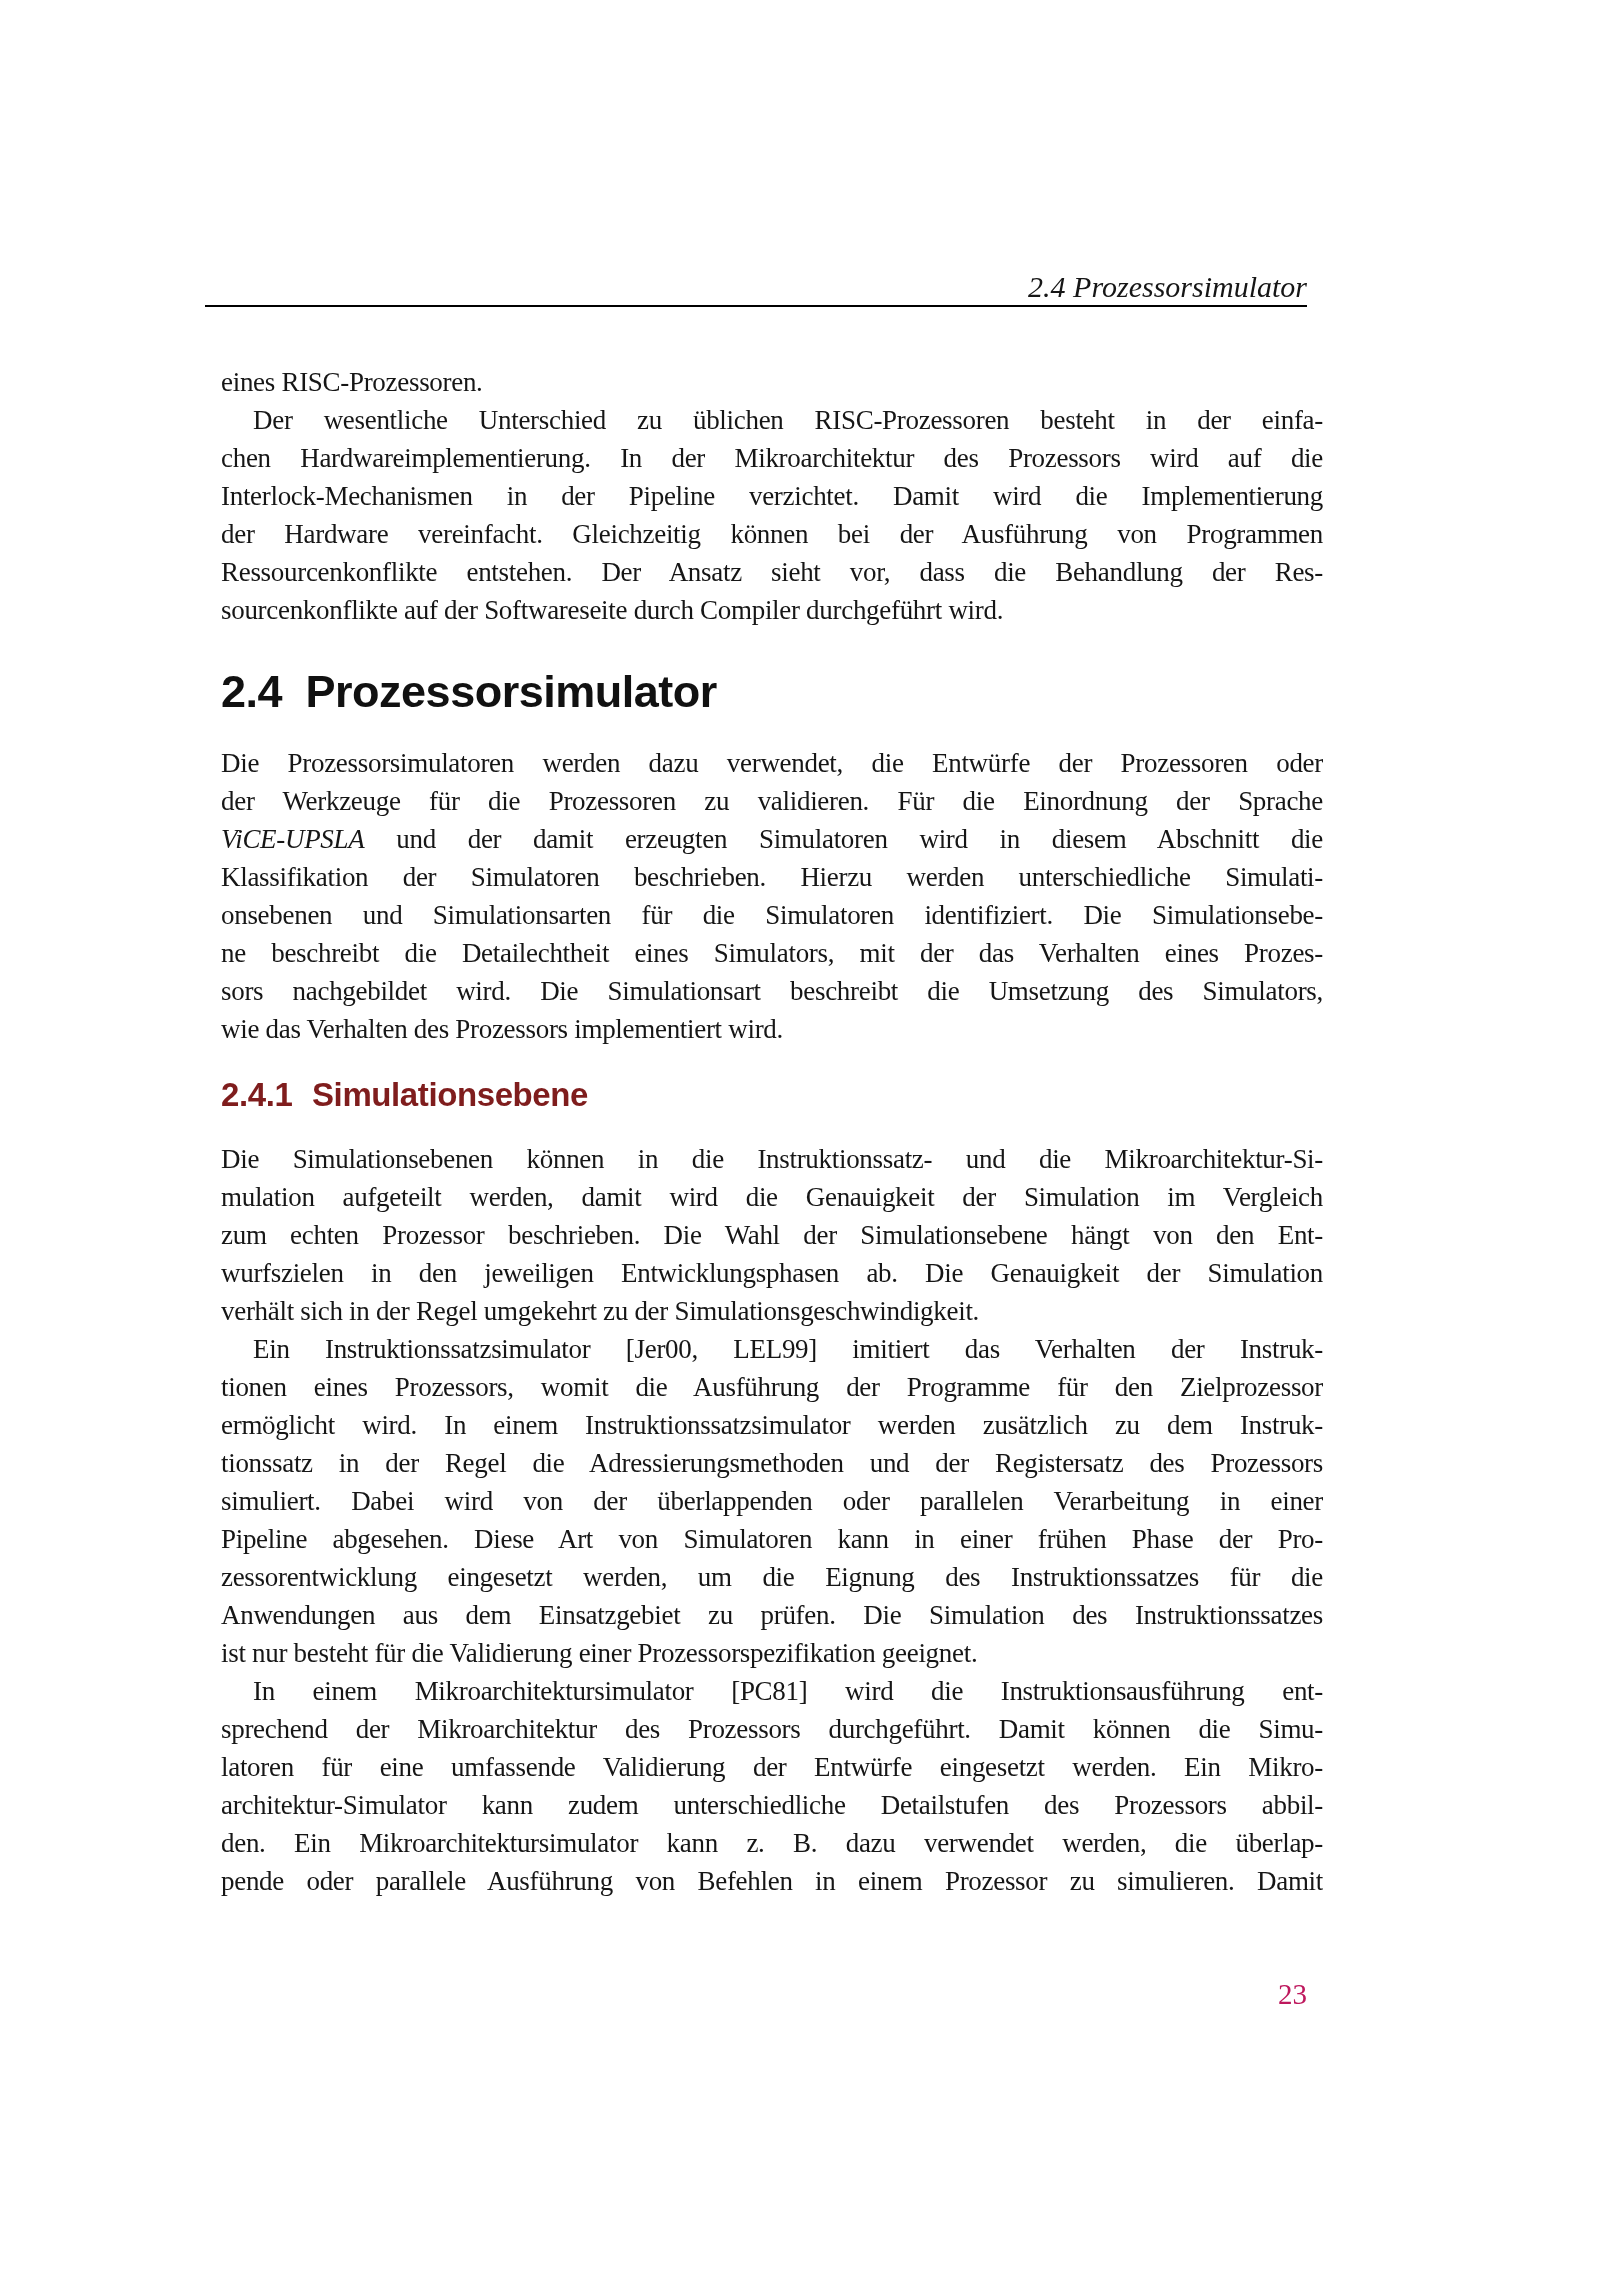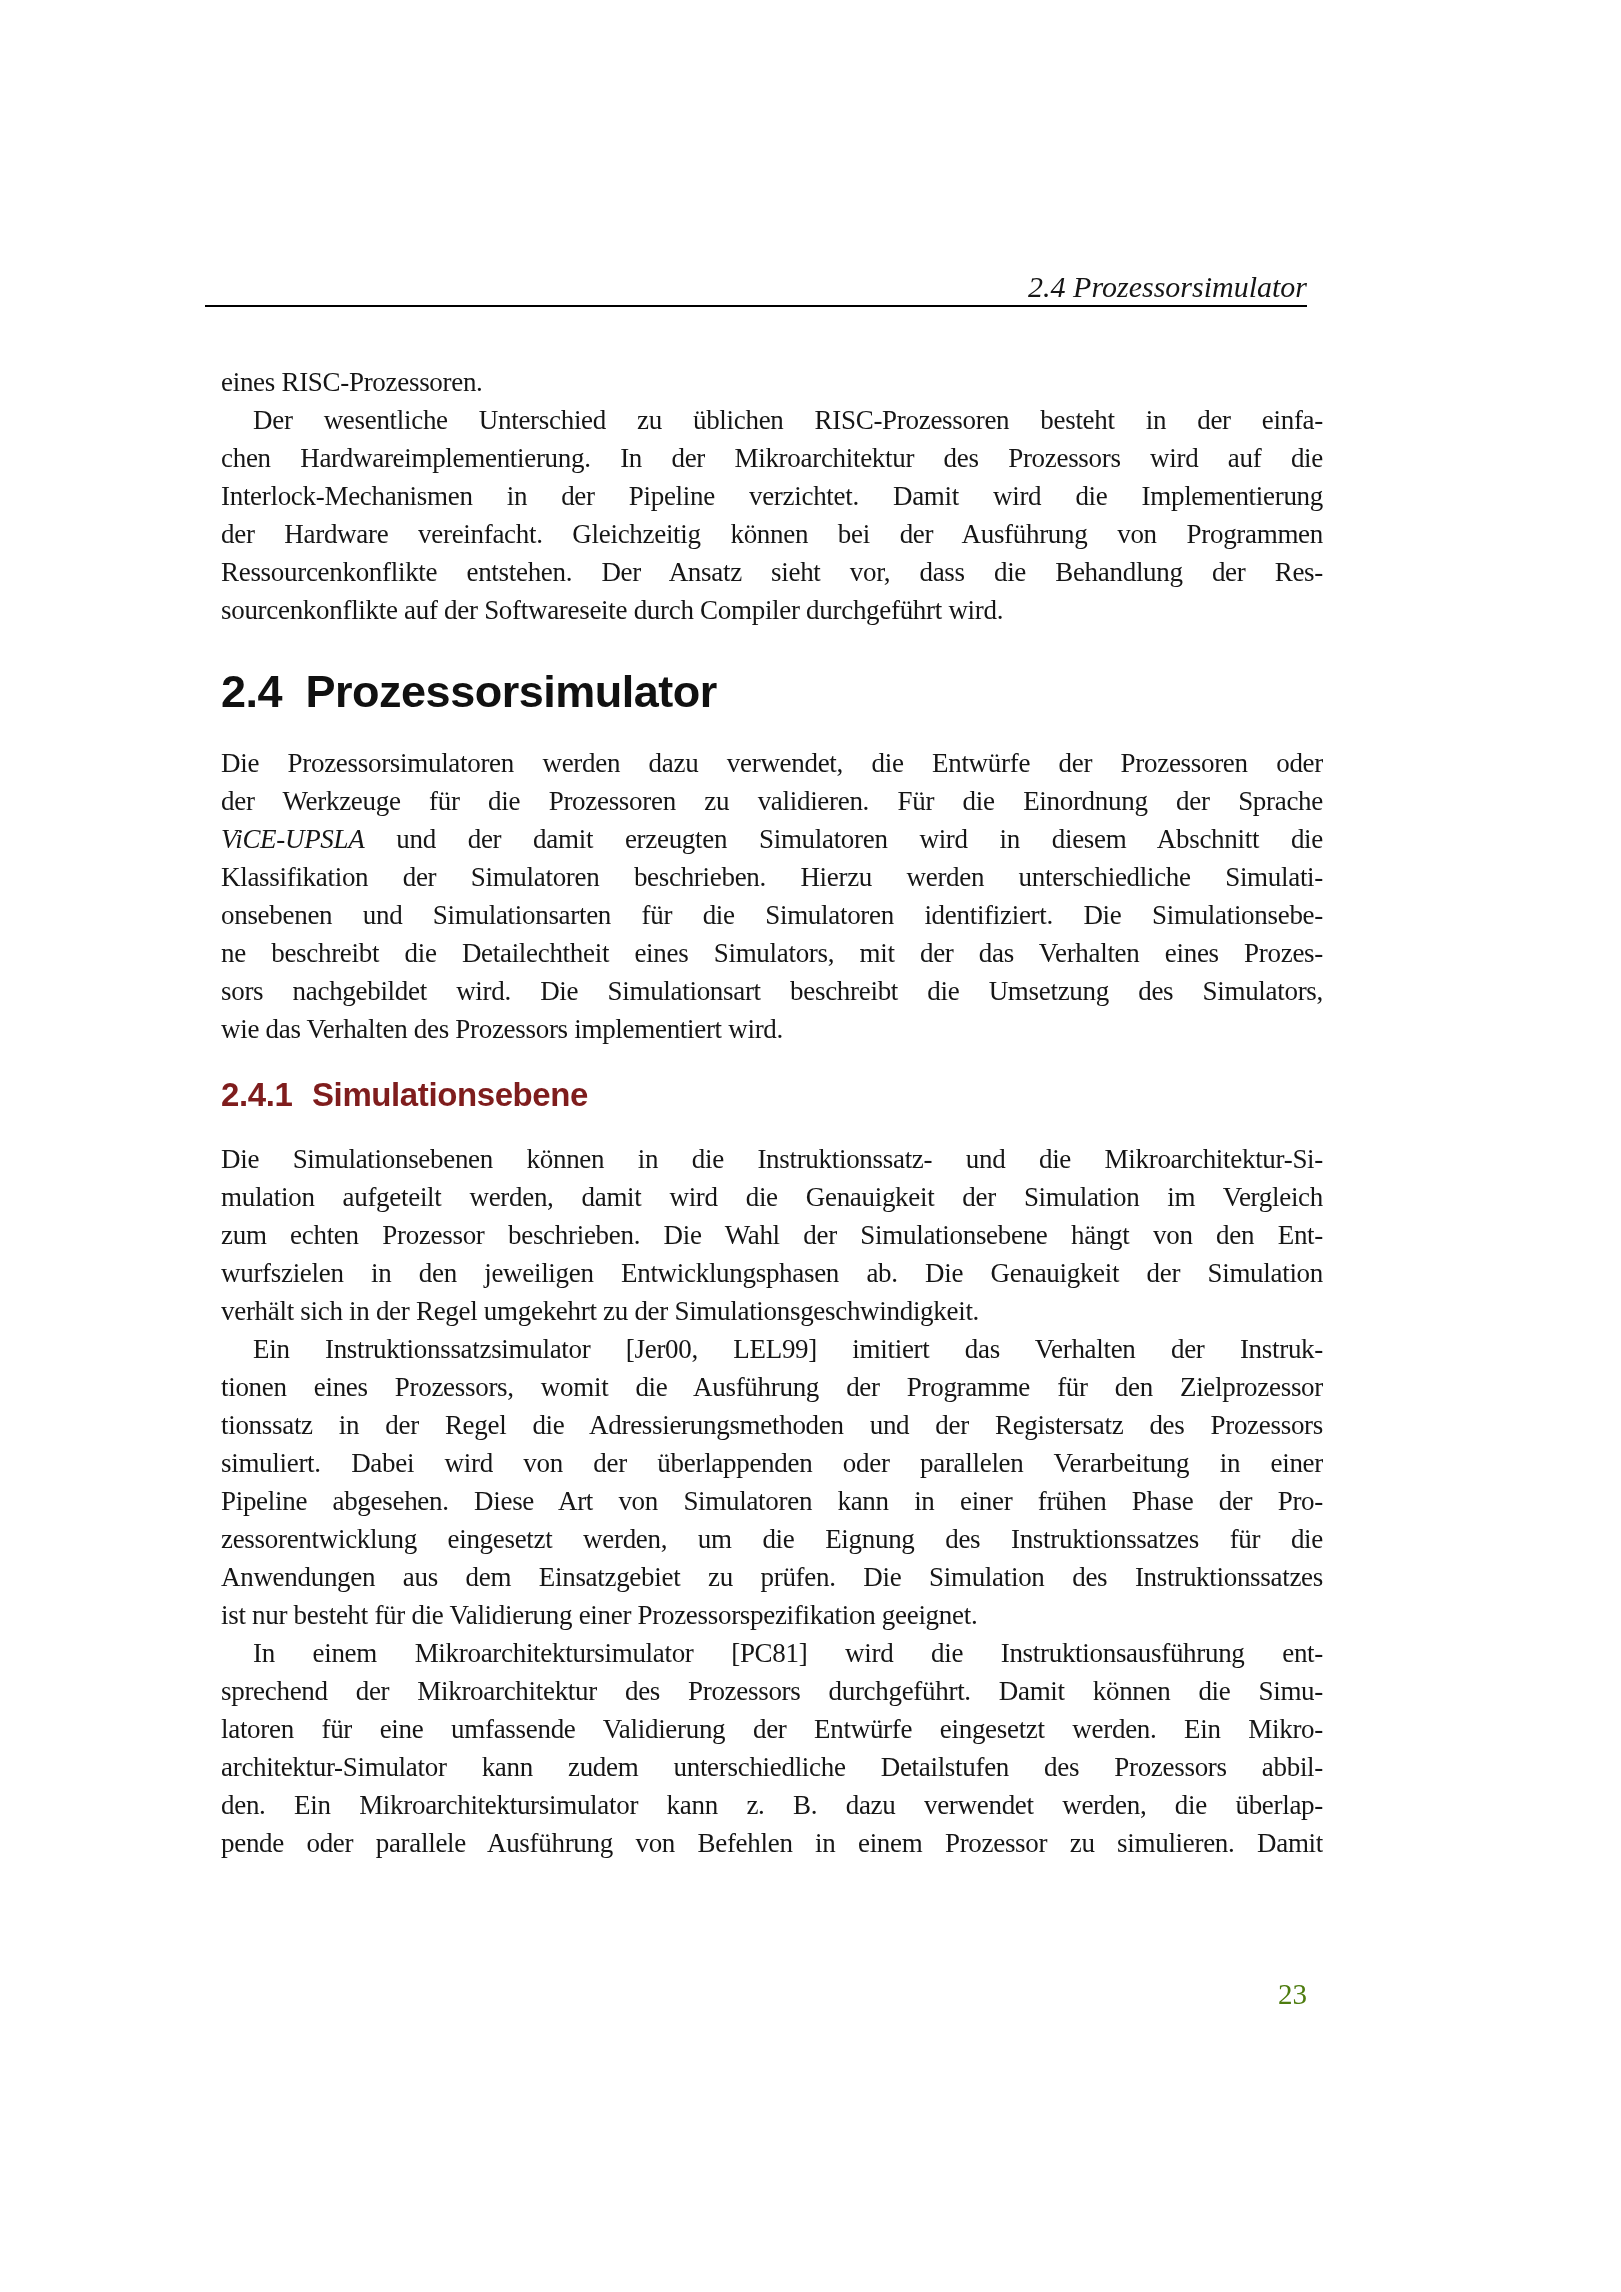--- a/index.html
+++ b/index.html
@@ -80,21 +80,21 @@
   
   .page-number {
     position: absolute;
     left: 205px;
     top: 1975px;
     width: 1102px;
     text-align: right;
     font-family: "Liberation Serif", serif;
     font-size: 29px;
     line-height: 39px;
-    color: #4d7c0f;
+    color: #be185d;
   }
 </style>
 </head>
 <body>
 
 <div class="page">
   <div class="running-header">2.4 Prozessorsimulator</div>
   <div class="header-rule"></div>
 
   <div class="content">
@@ -124,20 +124,21 @@
       <div class="para">
         <div class="line">Die Simulationsebenen können in die Instruktionssatz- und die Mikroarchitektur-Si-</div>
         <div class="line">mulation aufgeteilt werden, damit wird die Genauigkeit der Simulation im Vergleich</div>
         <div class="line">zum echten Prozessor beschrieben. Die Wahl der Simulationsebene hängt von den Ent-</div>
         <div class="line">wurfszielen in den jeweiligen Entwicklungsphasen ab. Die Genauigkeit der Simulation</div>
         <div class="line last">verhält sich in der Regel umgekehrt zu der Simulationsgeschwindigkeit.</div>
       </div>
       <div class="para">
         <div class="line indent">Ein Instruktionssatzsimulator [Jer00, LEL99] imitiert das Verhalten der Instruk-</div>
         <div class="line">tionen eines Prozessors, womit die Ausführung der Programme für den Zielprozessor</div>
+        <div class="line">ermöglicht wird. In einem Instruktionssatzsimulator werden zusätzlich zu dem Instruk-</div>
         <div class="line">tionssatz in der Regel die Adressierungsmethoden und der Registersatz des Prozessors</div>
         <div class="line">simuliert. Dabei wird von der überlappenden oder parallelen Verarbeitung in einer</div>
         <div class="line">Pipeline abgesehen. Diese Art von Simulatoren kann in einer frühen Phase der Pro-</div>
         <div class="line">zessorentwicklung eingesetzt werden, um die Eignung des Instruktionssatzes für die</div>
         <div class="line">Anwendungen aus dem Einsatzgebiet zu prüfen. Die Simulation des Instruktionssatzes</div>
         <div class="line last">ist nur besteht für die Validierung einer Prozessorspezifikation geeignet.</div>
       </div>
       <div class="para">
         <div class="line indent">In einem Mikroarchitektursimulator [PC81] wird die Instruktionsausführung ent-</div>
         <div class="line">sprechend der Mikroarchitektur des Prozessors durchgeführt. Damit können die Simu-</div>

